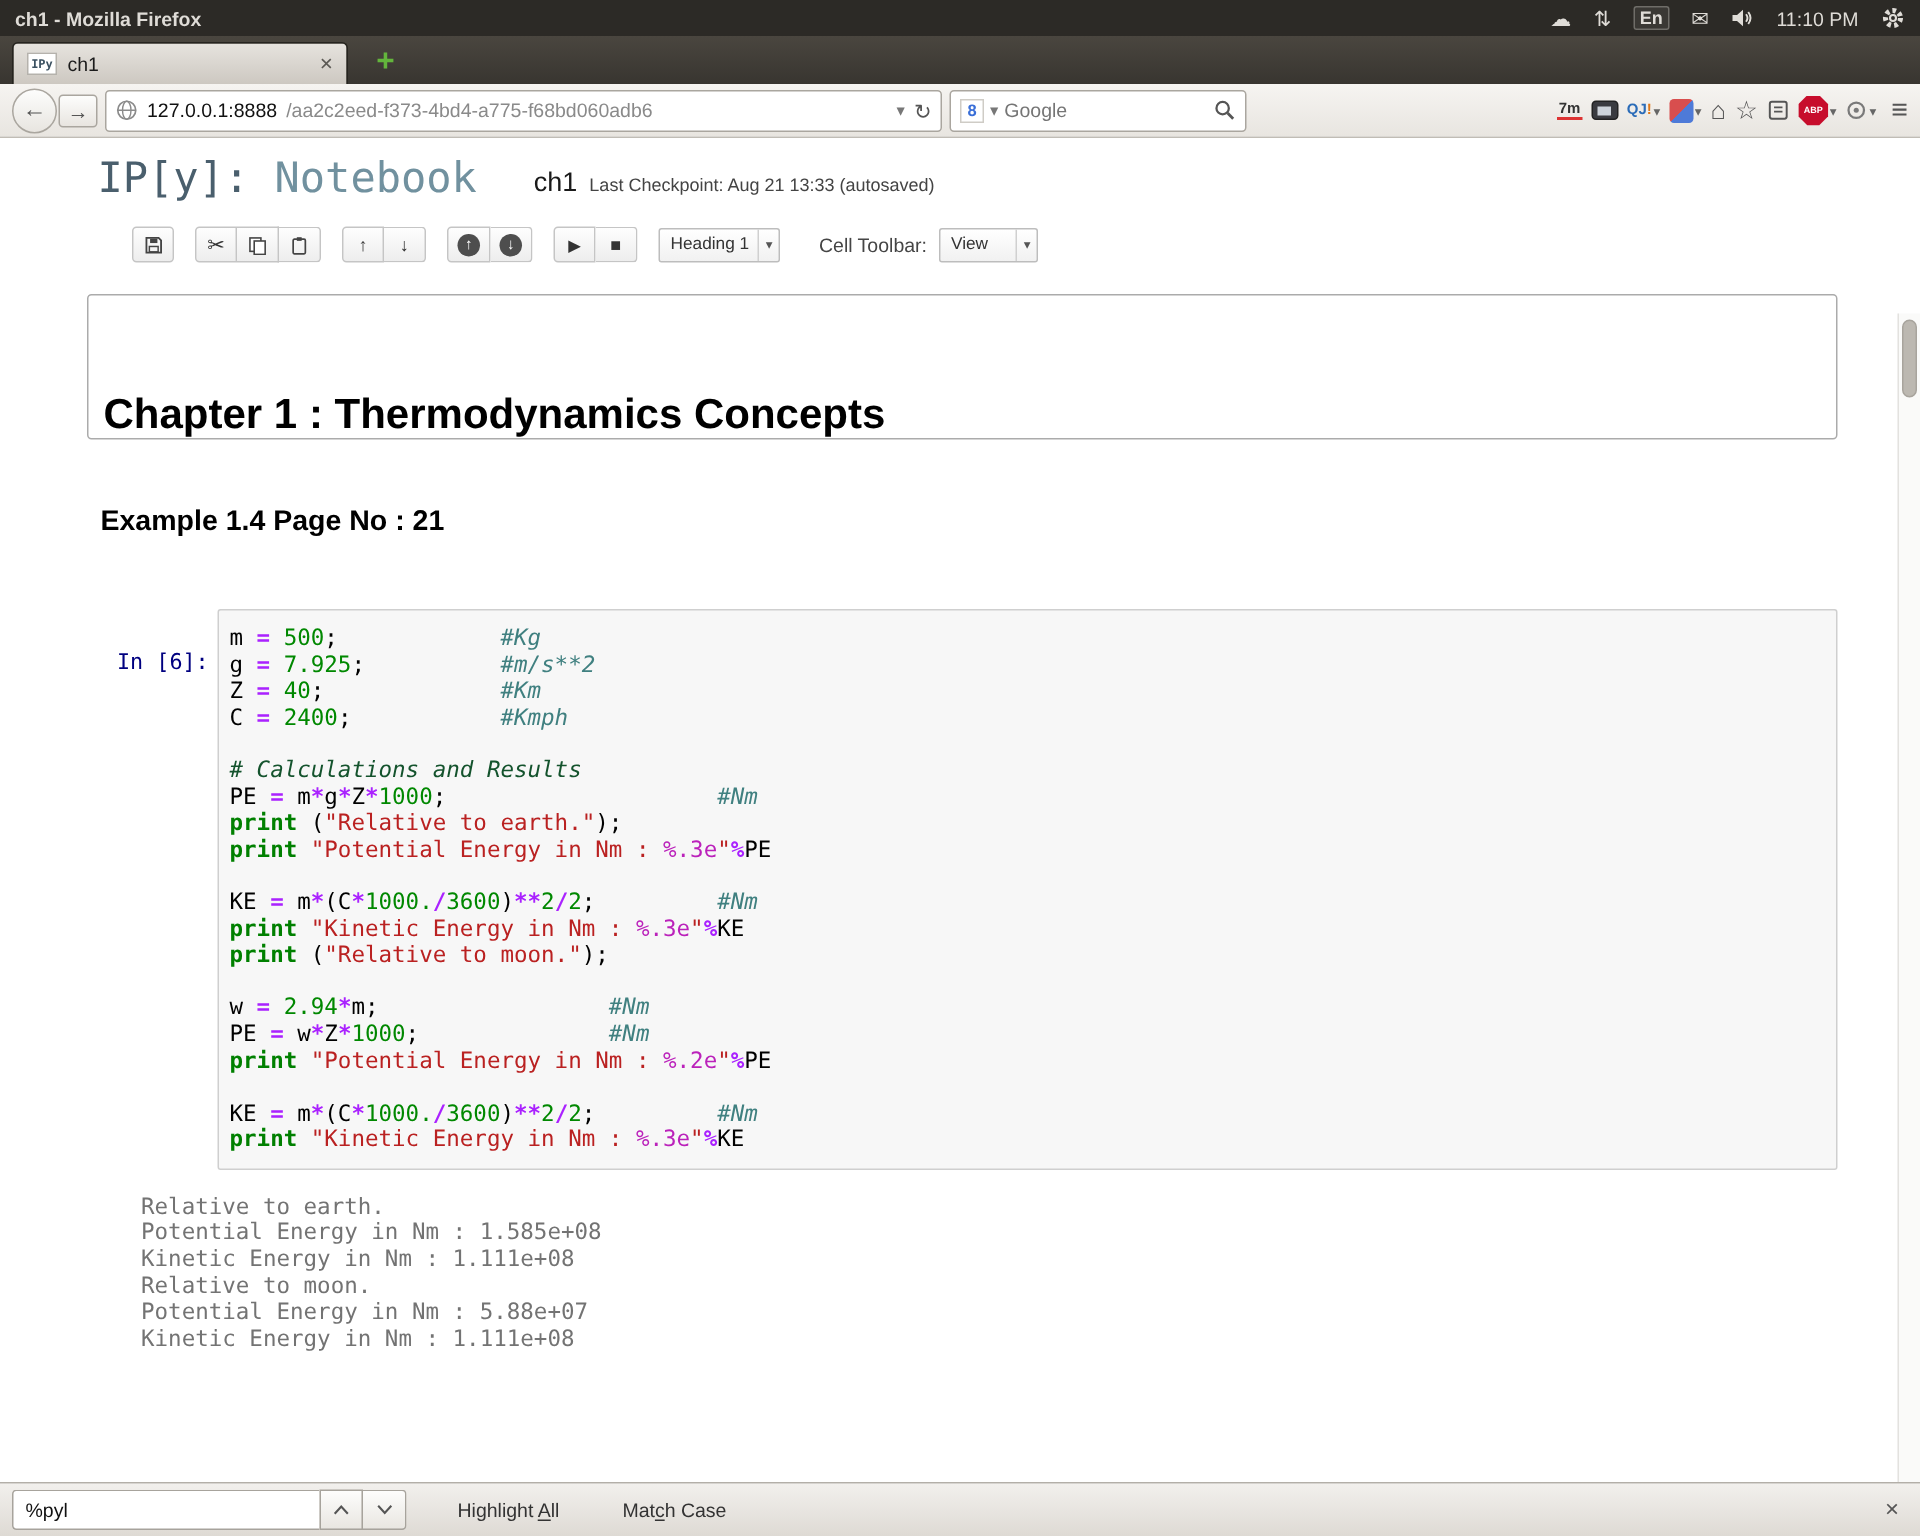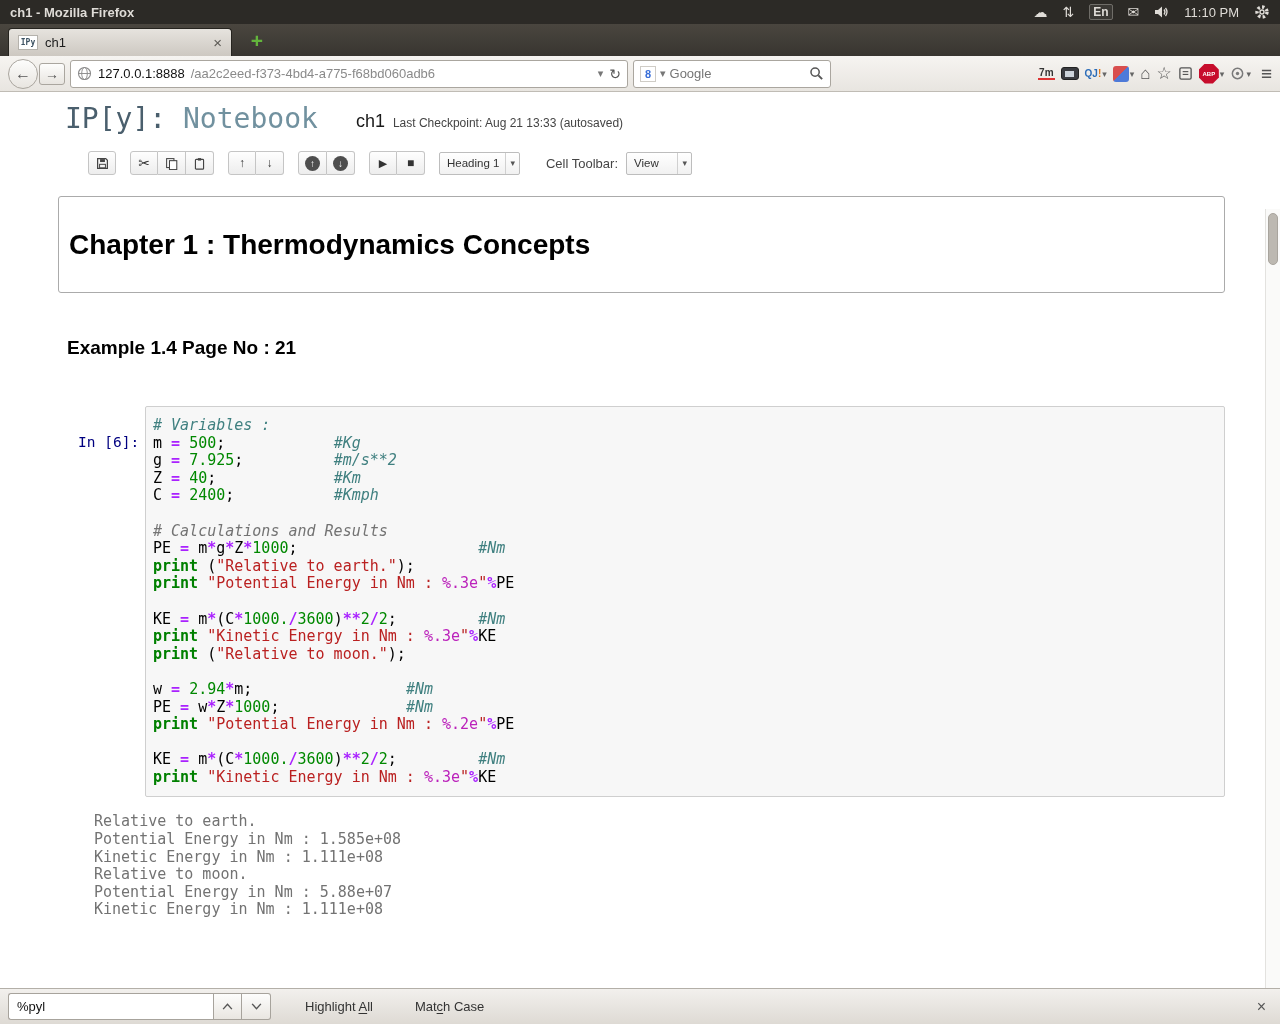--- a/index.html
+++ b/index.html
@@ -82,21 +82,21 @@
   .btn-group .btn:only-child{border-radius:3px}
   .circ{width:15px;height:15px;border-radius:50%;background:#4e4e4e;color:#fff;font-size:10px;
         display:flex;align-items:center;justify-content:center}
   .nb-select{height:23px;border:1px solid #bdbdbd;border-radius:2px;background:linear-gradient(#fff,#f1f1f1);
              display:flex;align-items:center;font-size:11.5px;color:#333;padding:0 4px 0 7px;gap:6px}
   .nb-select .sel-caret{font-size:9px;color:#555;border-left:1px solid #d0d0d0;padding-left:4px;height:100%;display:flex;align-items:center}
   .ct-label{font-size:13px;color:#454545;margin-left:12px}
 
   .nb-body{position:relative}
   .heading-cell{margin:13px 55px 0 58px;height:97px;border:1px solid #ababab;border-radius:3px;
-                display:flex;align-items:center;padding-left:10px;background:#fff}
+                display:flex;align-items:flex-end;padding-left:10px;background:#fff}
   .h1-text{font-size:28px;font-weight:bold;color:#000}
   .h3-text{margin:44px 0 0 67px;font-size:19px;font-weight:bold;color:#000}
 
   .code-cell{position:relative;margin:47px 55px 0 58px}
   .prompt{position:absolute;left:20px;top:28px;font:14.5px "DejaVu Sans Mono",monospace;color:#000080}
   .input-area{margin-left:87px;border:1px solid #cfcfcf;border-radius:2px;background:#f7f7f7;padding:10px 7px}
   .cm-line{font:15px/17.6px "DejaVu Sans Mono",monospace;white-space:pre;min-height:17.6px}
   .tok-c{font-style:italic}
   .tok-k,.tok-o{font-weight:bold}
   .output-area{margin:16px 55px 0 94px}
@@ -309,27 +309,26 @@
   <div class="nb-body">
     <div class="heading-cell">
       <div class="h1-text">Chapter 1 : Thermodynamics Concepts</div>
     </div>
 
     <div class="h3-text">Example 1.4 Page No : 21</div>
 
     <div class="code-cell">
       <div class="prompt" style="color: rgb(0, 0, 128);">In [6]:</div>
       <div class="input-area">
-          <div class="cm-line"><span class="tok-c" style="color: rgb(64, 128, 128);"># Variables :</span></div>
           <div class="cm-line"><span class="tok-p" style="color: rgb(0, 0, 0);">m </span><span class="tok-o" style="color: rgb(170, 34, 255);">=</span><span class="tok-p" style="color: rgb(0, 0, 0);"> </span><span class="tok-n" style="color: rgb(0, 136, 0);">500</span><span class="tok-p" style="color: rgb(0, 0, 0);">;            </span><span class="tok-c" style="color: rgb(64, 128, 128);">#Kg</span></div>
           <div class="cm-line"><span class="tok-p" style="color: rgb(0, 0, 0);">g </span><span class="tok-o" style="color: rgb(170, 34, 255);">=</span><span class="tok-p" style="color: rgb(0, 0, 0);"> </span><span class="tok-n" style="color: rgb(0, 136, 0);">7.925</span><span class="tok-p" style="color: rgb(0, 0, 0);">;          </span><span class="tok-c" style="color: rgb(64, 128, 128);">#m/s**2</span></div>
           <div class="cm-line"><span class="tok-p" style="color: rgb(0, 0, 0);">Z </span><span class="tok-o" style="color: rgb(170, 34, 255);">=</span><span class="tok-p" style="color: rgb(0, 0, 0);"> </span><span class="tok-n" style="color: rgb(0, 136, 0);">40</span><span class="tok-p" style="color: rgb(0, 0, 0);">;             </span><span class="tok-c" style="color: rgb(64, 128, 128);">#Km</span></div>
           <div class="cm-line"><span class="tok-p" style="color: rgb(0, 0, 0);">C </span><span class="tok-o" style="color: rgb(170, 34, 255);">=</span><span class="tok-p" style="color: rgb(0, 0, 0);"> </span><span class="tok-n" style="color: rgb(0, 136, 0);">2400</span><span class="tok-p" style="color: rgb(0, 0, 0);">;           </span><span class="tok-c" style="color: rgb(64, 128, 128);">#Kmph</span></div>
           <div class="cm-line">&nbsp;</div>
-          <div class="cm-line"><span class="tok-c" style="color: #737373;"># Calculations and Results</span></div>
+          <div class="cm-line"><span class="tok-c" style="color: #14532d;"># Calculations and Results</span></div>
           <div class="cm-line"><span class="tok-p" style="color: rgb(0, 0, 0);">PE </span><span class="tok-o" style="color: rgb(170, 34, 255);">=</span><span class="tok-p" style="color: rgb(0, 0, 0);"> m</span><span class="tok-o" style="color: rgb(170, 34, 255);">*</span><span class="tok-p" style="color: rgb(0, 0, 0);">g</span><span class="tok-o" style="color: rgb(170, 34, 255);">*</span><span class="tok-p" style="color: rgb(0, 0, 0);">Z</span><span class="tok-o" style="color: rgb(170, 34, 255);">*</span><span class="tok-n" style="color: rgb(0, 136, 0);">1000</span><span class="tok-p" style="color: rgb(0, 0, 0);">;                    </span><span class="tok-c" style="color: rgb(64, 128, 128);">#Nm</span></div>
           <div class="cm-line"><span class="tok-k" style="color: rgb(0, 128, 0);">print</span><span class="tok-p" style="color: rgb(0, 0, 0);"> (</span><span class="tok-s" style="color: rgb(186, 33, 33);">"Relative to earth."</span><span class="tok-p" style="color: rgb(0, 0, 0);">);</span></div>
           <div class="cm-line"><span class="tok-k" style="color: rgb(0, 128, 0);">print</span><span class="tok-p" style="color: rgb(0, 0, 0);"> </span><span class="tok-s" style="color: rgb(186, 33, 33);">"Potential Energy in Nm : </span><span class="tok-f" style="color: rgb(187, 34, 187);">%.3e</span><span class="tok-s" style="color: rgb(186, 33, 33);">"</span><span class="tok-o" style="color: rgb(170, 34, 255);">%</span><span class="tok-p" style="color: rgb(0, 0, 0);">PE</span></div>
           <div class="cm-line">&nbsp;</div>
           <div class="cm-line"><span class="tok-p" style="color: rgb(0, 0, 0);">KE </span><span class="tok-o" style="color: rgb(170, 34, 255);">=</span><span class="tok-p" style="color: rgb(0, 0, 0);"> m</span><span class="tok-o" style="color: rgb(170, 34, 255);">*</span><span class="tok-p" style="color: rgb(0, 0, 0);">(C</span><span class="tok-o" style="color: rgb(170, 34, 255);">*</span><span class="tok-n" style="color: rgb(0, 136, 0);">1000.</span><span class="tok-o" style="color: rgb(170, 34, 255);">/</span><span class="tok-n" style="color: rgb(0, 136, 0);">3600</span><span class="tok-p" style="color: rgb(0, 0, 0);">)</span><span class="tok-o" style="color: rgb(170, 34, 255);">**</span><span class="tok-n" style="color: rgb(0, 136, 0);">2</span><span class="tok-o" style="color: rgb(170, 34, 255);">/</span><span class="tok-n" style="color: rgb(0, 136, 0);">2</span><span class="tok-p" style="color: rgb(0, 0, 0);">;         </span><span class="tok-c" style="color: rgb(64, 128, 128);">#Nm</span></div>
           <div class="cm-line"><span class="tok-k" style="color: rgb(0, 128, 0);">print</span><span class="tok-p" style="color: rgb(0, 0, 0);"> </span><span class="tok-s" style="color: rgb(186, 33, 33);">"Kinetic Energy in Nm : </span><span class="tok-f" style="color: rgb(187, 34, 187);">%.3e</span><span class="tok-s" style="color: rgb(186, 33, 33);">"</span><span class="tok-o" style="color: rgb(170, 34, 255);">%</span><span class="tok-p" style="color: rgb(0, 0, 0);">KE</span></div>
           <div class="cm-line"><span class="tok-k" style="color: rgb(0, 128, 0);">print</span><span class="tok-p" style="color: rgb(0, 0, 0);"> (</span><span class="tok-s" style="color: rgb(186, 33, 33);">"Relative to moon."</span><span class="tok-p" style="color: rgb(0, 0, 0);">);</span></div>
           <div class="cm-line">&nbsp;</div>
           <div class="cm-line"><span class="tok-p" style="color: rgb(0, 0, 0);">w </span><span class="tok-o" style="color: rgb(170, 34, 255);">=</span><span class="tok-p" style="color: rgb(0, 0, 0);"> </span><span class="tok-n" style="color: rgb(0, 136, 0);">2.94</span><span class="tok-o" style="color: rgb(170, 34, 255);">*</span><span class="tok-p" style="color: rgb(0, 0, 0);">m;                 </span><span class="tok-c" style="color: rgb(64, 128, 128);">#Nm</span></div>
           <div class="cm-line"><span class="tok-p" style="color: rgb(0, 0, 0);">PE </span><span class="tok-o" style="color: rgb(170, 34, 255);">=</span><span class="tok-p" style="color: rgb(0, 0, 0);"> w</span><span class="tok-o" style="color: rgb(170, 34, 255);">*</span><span class="tok-p" style="color: rgb(0, 0, 0);">Z</span><span class="tok-o" style="color: rgb(170, 34, 255);">*</span><span class="tok-n" style="color: rgb(0, 136, 0);">1000</span><span class="tok-p" style="color: rgb(0, 0, 0);">;              </span><span class="tok-c" style="color: rgb(64, 128, 128);">#Nm</span></div>

